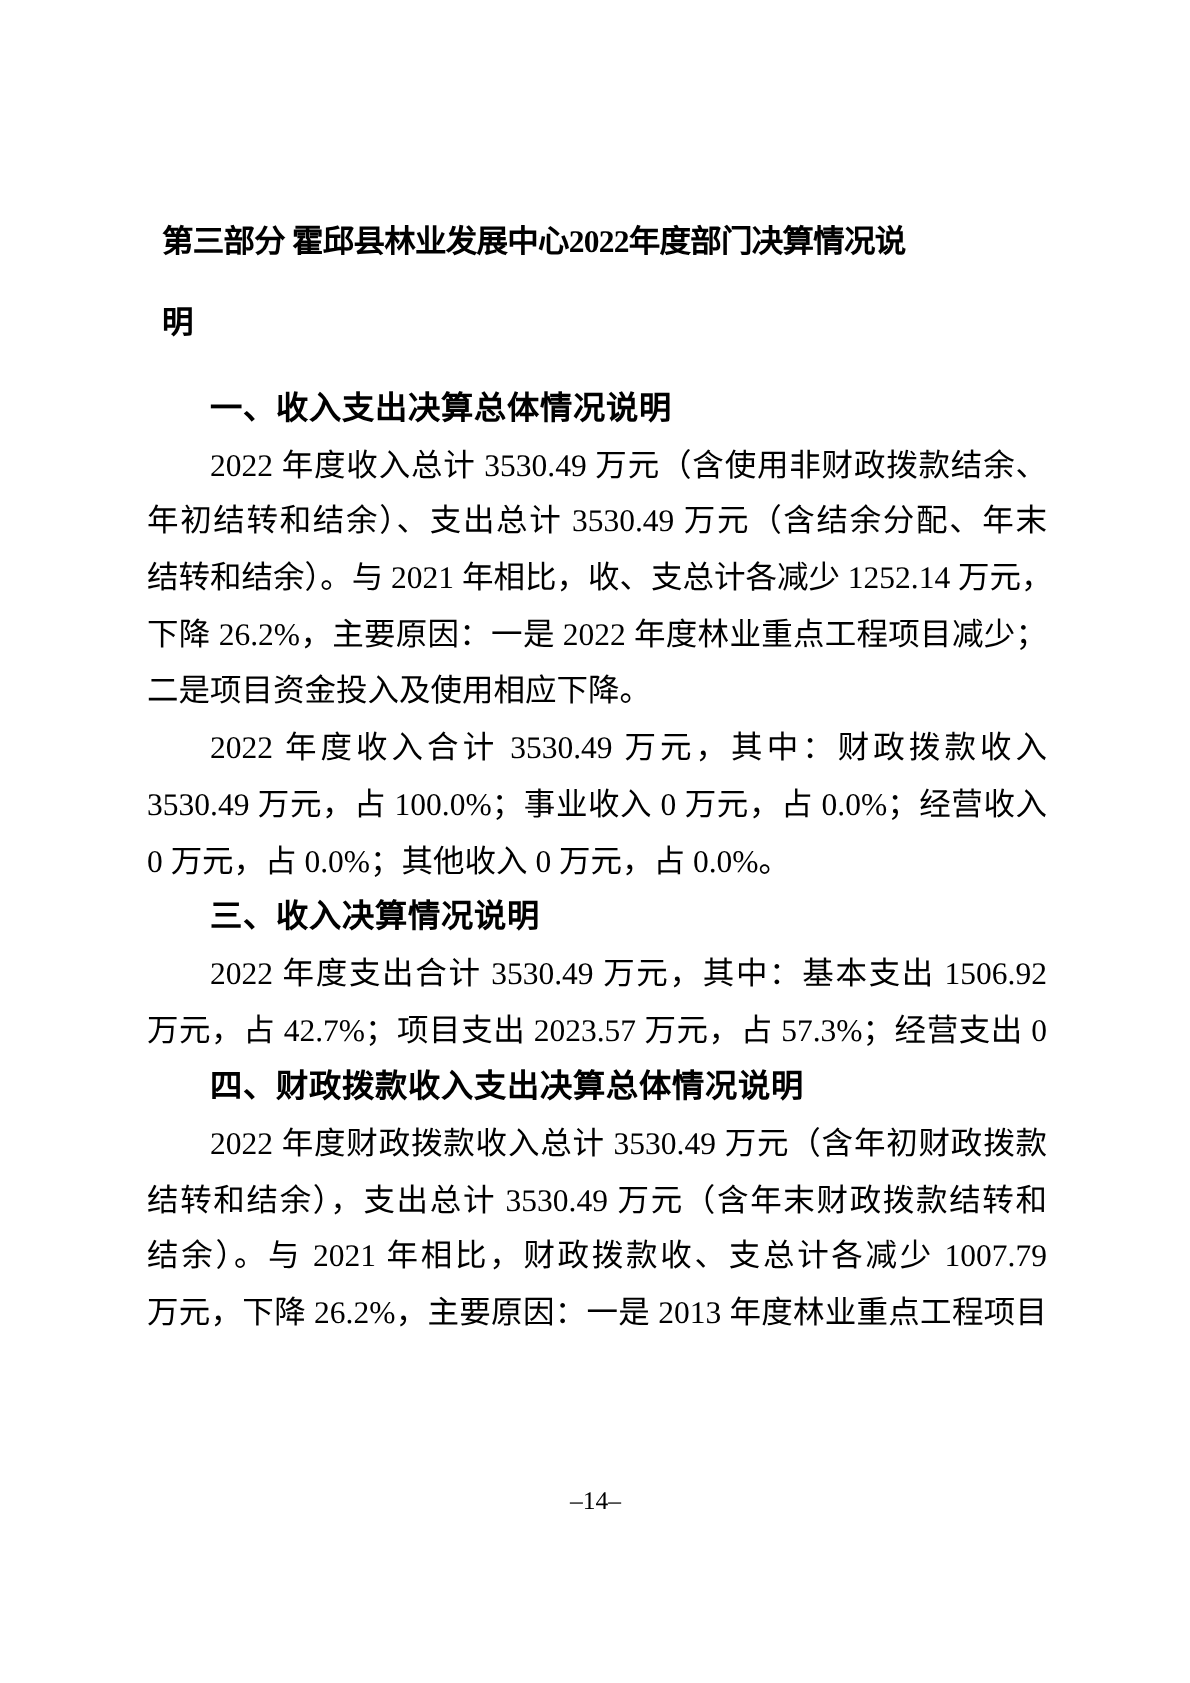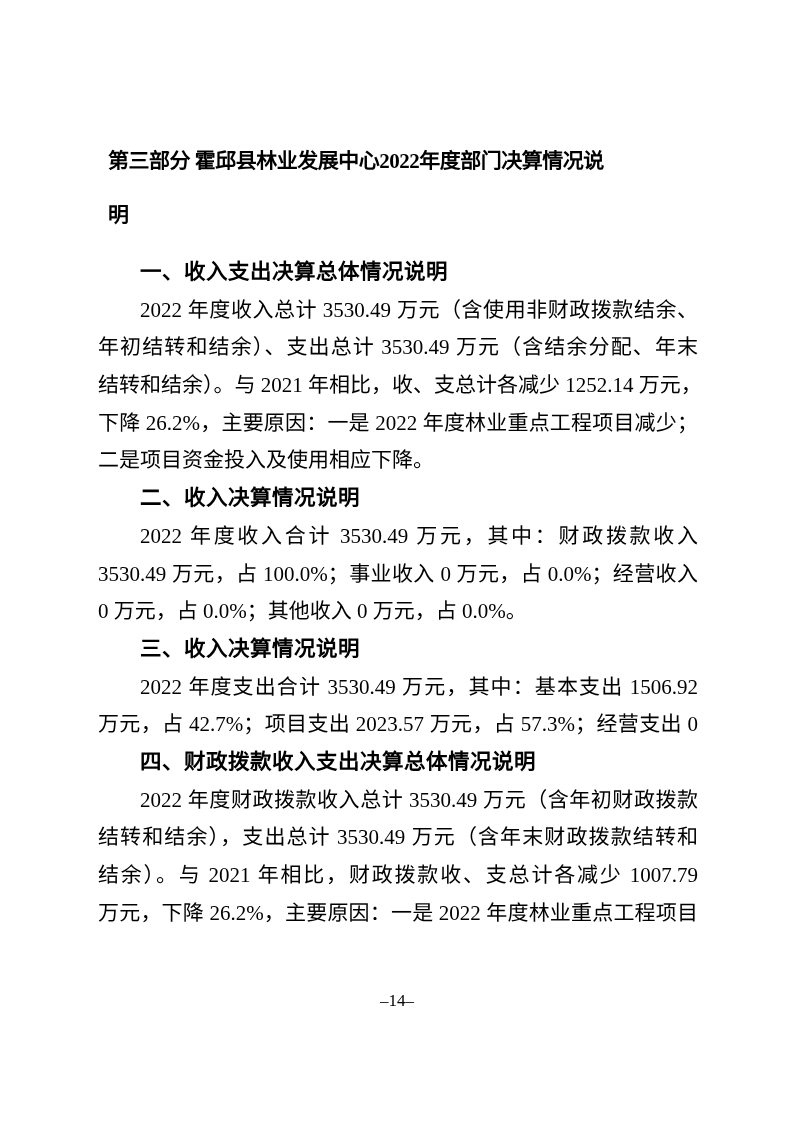--- a/index.html
+++ b/index.html
@@ -66,32 +66,31 @@
 
   <div class="textcol">
 
     <div class="line heading">一、收入支出决算总体情况说明</div>
     <div class="line fill indent">2022 年度收入总计 3530.49 万元（含使用非财政拨款结余、</div>
     <div class="line fill">年初结转和结余）、支出总计 3530.49 万元（含结余分配、年末</div>
     <div class="line fill">结转和结余）。与 2021 年相比，收、支总计各减少 1252.14 万元，</div>
     <div class="line fill">下降 26.2%，主要原因：一是 2022 年度林业重点工程项目减少；</div>
     <div class="line end">二是项目资金投入及使用相应下降。</div>
 
-    <div class="line heading">二、收入决算情况说明</div>
     <div class="line fill indent">2022 年度收入合计 3530.49 万元，其中：财政拨款收入</div>
     <div class="line fill">3530.49 万元，占 100.0%；事业收入 0 万元，占 0.0%；经营收入</div>
     <div class="line end">0 万元，占 0.0%；其他收入 0 万元，占 0.0%。</div>
 
     <div class="line heading">三、收入决算情况说明</div>
     <div class="line fill indent">2022 年度支出合计 3530.49 万元，其中：基本支出 1506.92</div>
     <div class="line fill">万元，占 42.7%；项目支出 2023.57 万元，占 57.3%；经营支出 0</div>
 
     <div class="line heading">四、财政拨款收入支出决算总体情况说明</div>
     <div class="line fill indent">2022 年度财政拨款收入总计 3530.49 万元（含年初财政拨款</div>
     <div class="line fill">结转和结余），支出总计 3530.49 万元（含年末财政拨款结转和</div>
     <div class="line fill">结余）。与 2021 年相比，财政拨款收、支总计各减少 1007.79</div>
-    <div class="line fill">万元，下降 26.2%，主要原因：一是 2022 年度林业重点工程项目</div>
+    <div class="line fill">万元，下降 26.2%，主要原因：一是 2013 年度林业重点工程项目</div>
 
   </div>
 
   <div class="pagenum">–14–</div>
 
 </div>
 
 </body></html>

